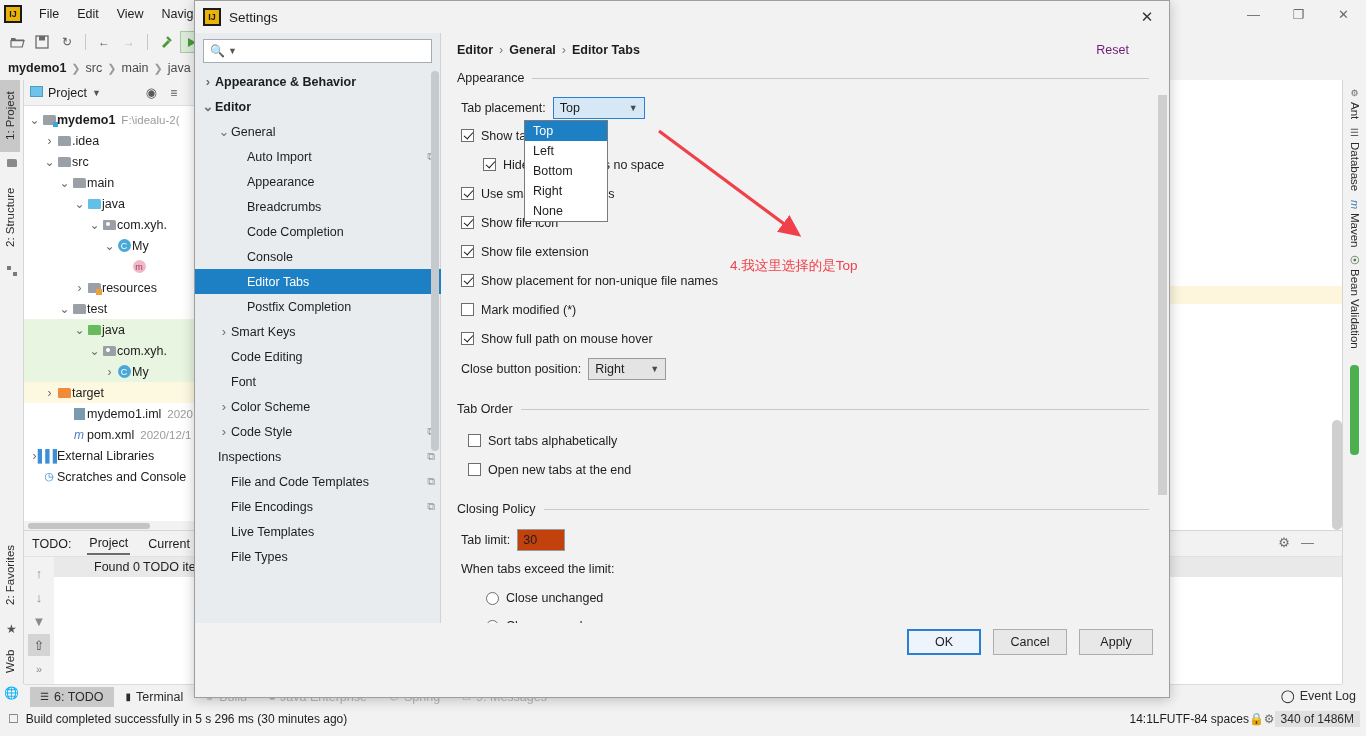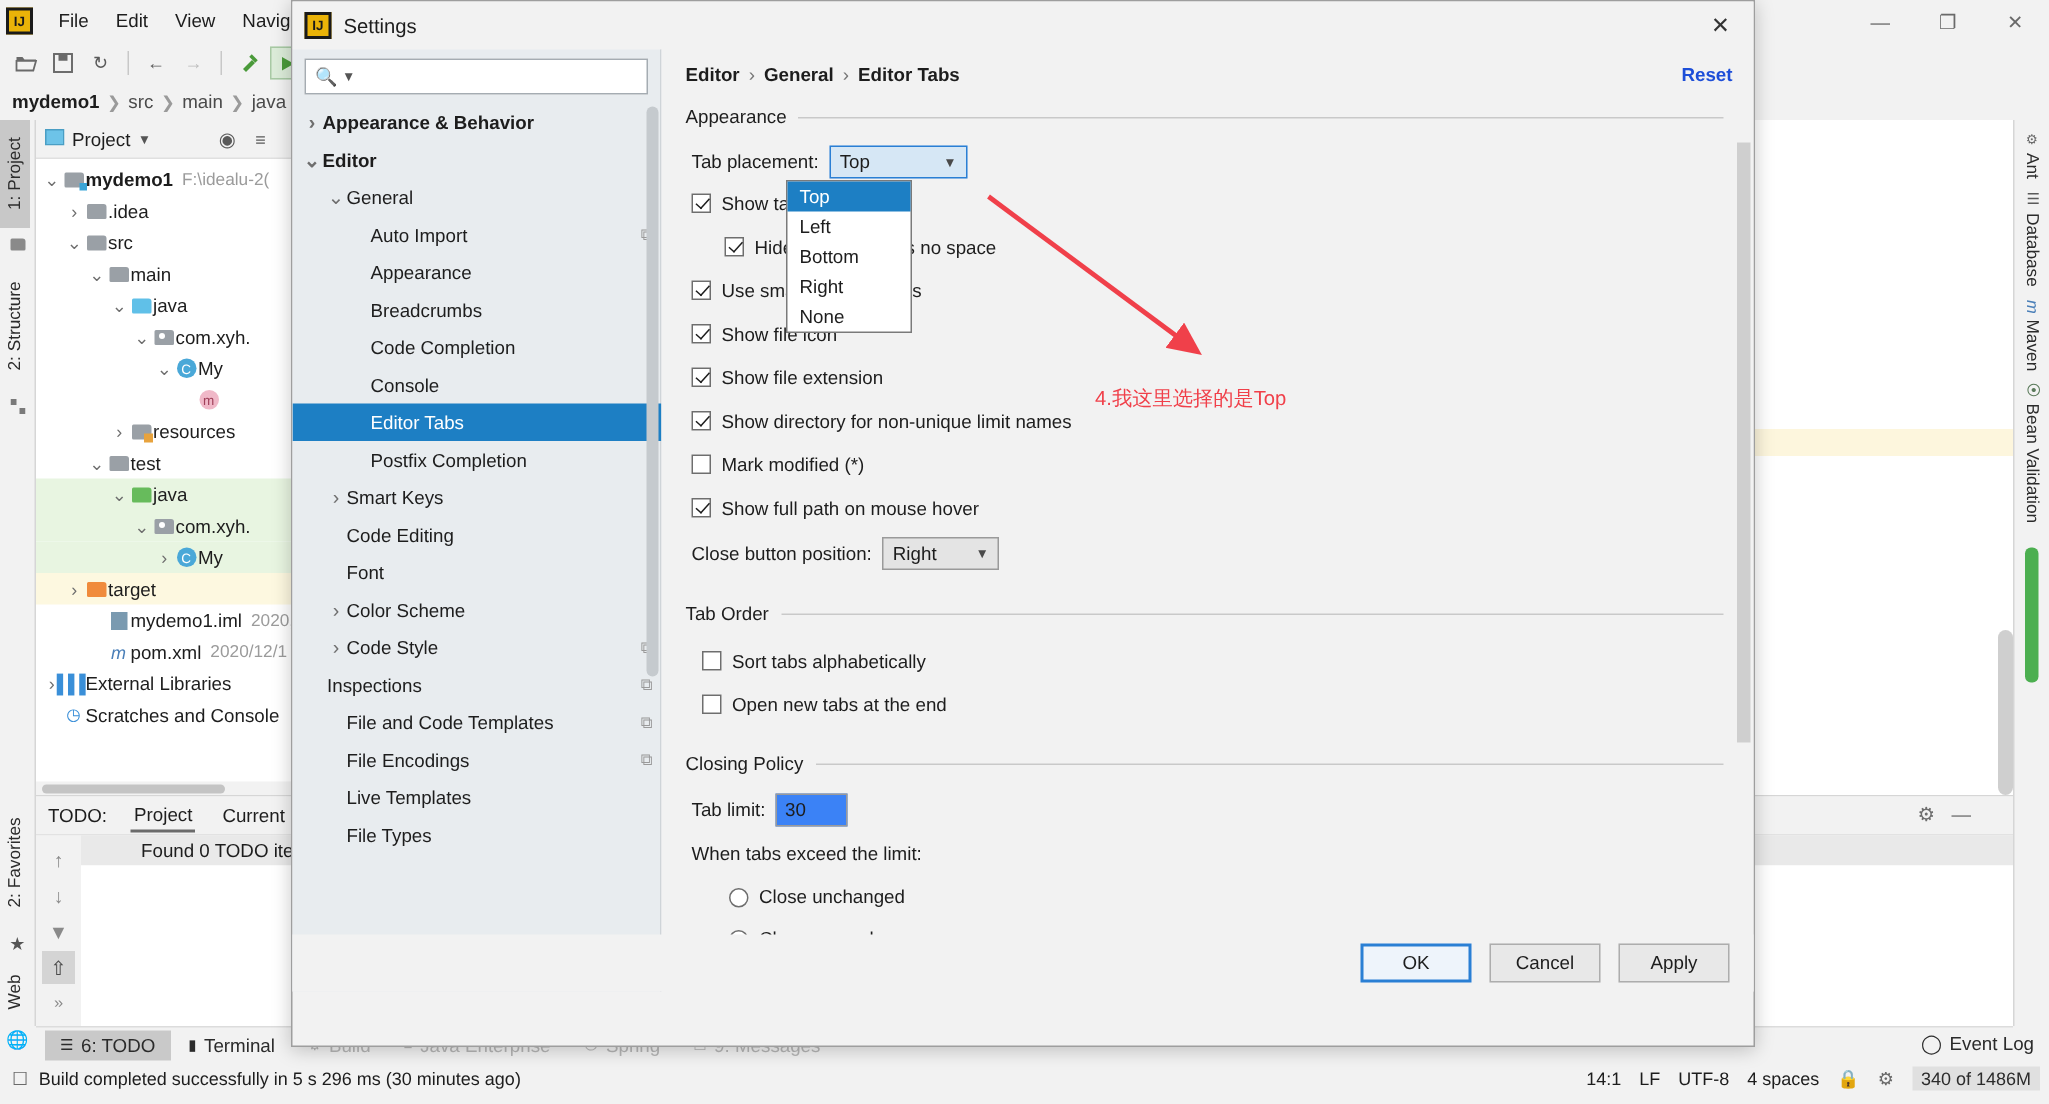--- a/index.html
+++ b/index.html
@@ -136,21 +136,21 @@
   .btab { display:flex; align-items:center; gap: 5px; padding: 3px 10px; color: #2b2b2b; white-space: nowrap; }
   .btab.sel { background: #c9c9c9; }
   .btab.faded { color: #b6b6b6; }
 
   
   .statusbar {
     position: absolute; left: 0; top: 708px; width: 1366px; height: 22px;
     background: #f2f2f2; display: flex; align-items: center; font-size: 12px; color: #1d1d1d;
   }
   .sb-left { display: flex; align-items: center; gap: 7px; padding-left: 8px; }
-  .sb-right { position: absolute; right: 6px; display: flex; align-items: center; gap: 12px; }
+  .sb-right { position: absolute; right: 6px; display: flex; align-items: center; gap: 0; }
   .sb-mem { background: #e0e0e0; padding: 1px 6px; color: #2b2b2b; }
 
   .eventlog { position: absolute; right: 10px; top: 688px; display:flex; align-items:center; gap:5px; font-size: 12.5px; color:#2b2b2b; }
 
   
   .editor-area { position: absolute; left: 220px; top: 80px; width: 1122px; height: 450px; background: #ffffff; }
   .editor-hl { position: absolute; left: 0; top: 206px; width: 1122px; height: 18px; background: #fdf6dd; }
   .editor-gut { position: absolute; left: 0; top: 0; width: 14px; height: 450px; background: #f2f2f2; border-right: 1px solid #e6e6e6; }
   .right-vscroll { position: absolute; right: 0; top: 340px; width: 10px; height: 110px; background: #cfcfcf; border-radius: 5px; }
 
@@ -200,21 +200,21 @@
   .help-btn {
     position: absolute; left: 8px; bottom: 6px; width: 17px; height: 17px; border-radius: 50%;
     background: #2a7fd4; color: #fff; font-size: 11px; font-weight: bold;
     display: flex; align-items: center; justify-content: center;
   }
 
   .dlg-right { position: absolute; left: 246px; top: 0; width: 728px; height: 628px; background: #f2f2f2; }
   .crumbs { display: flex; align-items: center; padding: 10px 0 0 16px; gap: 2px; font-size: 12.5px; font-weight: bold; }
   .crumbs .c { color: #1d1d1d; }
   .crumbs .s { color: #777; font-weight: normal; padding: 0 4px; }
-  .reset { position: absolute; right: 14px; top: 10px; color: #1d4ed8; font-size: 12.5px; font-weight: bold; }
+  .reset { position: absolute; right: 40px; top: 10px; color: #701a75; font-size: 12.5px; font-weight: normal; }
 
   .sec-title { display: flex; align-items: center; gap: 8px; padding: 14px 20px 0 16px; }
   .sec-title .txt { font-size: 12.5px; color: #1d1d1d; white-space: nowrap; }
   .sec-title .line { flex: 1; height: 1px; background: #c9c9c9; }
 
   .row { display: flex; align-items: center; gap: 7px; font-size: 12.5px; color: #1d1d1d; }
   .cb {
     width: 13px; height: 13px; border: 1px solid #6e6e6e; background: #fff; flex: none;
     position: relative;
   }
@@ -231,21 +231,21 @@
     background: #1d1d1d; border-radius: 50%;
   }
   .combo {
     height: 22px; border: 1px solid #9a9a9a; background: #e4e4e4; display: inline-flex;
     align-items: center; padding: 0 6px; font-size: 12.5px; gap: 14px; justify-content: space-between;
   }
   .combo.open { background: #d6e7f5; border-color: #2a7fd4; }
   .combo .cv { color: #1d1d1d; }
   .combo .ch { color: #4a4a4a; font-size: 9px; }
   .txtfield {
-    height: 22px; border: 1px solid #9a9a9a; background: #3b82f6; font-size: 12.5px;
+    height: 22px; border: 1px solid #9a9a9a; background: #c2410c; font-size: 12.5px;
     display: inline-flex; align-items: center; padding: 0 5px;
   }
 
   .dropdown {
     position: absolute; background: #fff; border: 1px solid #7a7a7a; z-index: 40;
     font-size: 12.5px;
   }
   .dropdown .opt { height: 20px; display: flex; align-items: center; padding: 0 10px 0 8px; color: #1d1d1d; }
   .dropdown .opt.sel { background: #1d7fc4; color: #fff; }
 
@@ -743,21 +743,21 @@
             <span>Show file icon</span>
           </div>
 
           <div class="row" style="height:29px">
             <span class="cb on"></span>
             <span>Show file extension</span>
           </div>
 
           <div class="row" style="height:29px">
             <span class="cb on"></span>
-            <span>Show directory for non-unique limit names</span>
+            <span>Show placement for non-unique file names</span>
           </div>
 
           <div class="row" style="height:29px">
             <span class="cb"></span>
             <span>Mark modified (*)</span>
           </div>
 
           <div class="row" style="height:29px">
             <span class="cb on"></span>
             <span>Show full path on mouse hover</span>

